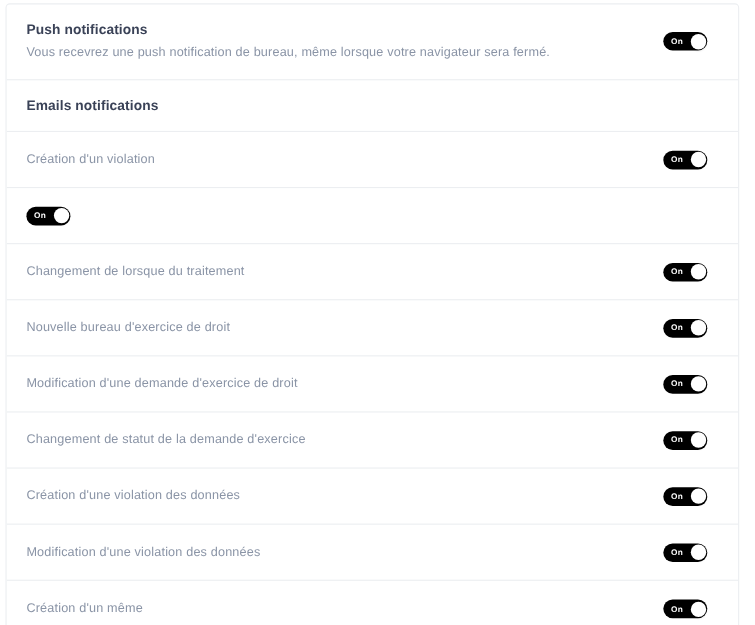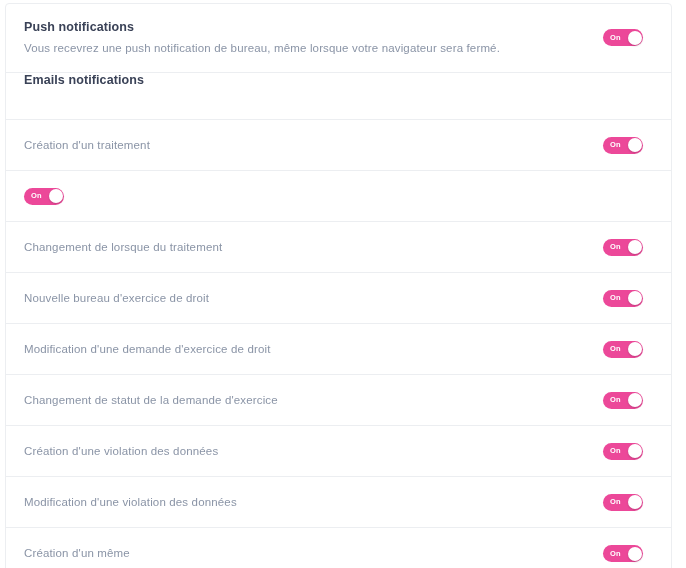--- a/index.html
+++ b/index.html
@@ -53,21 +53,21 @@
     font-size: 11.5px;
     font-weight: normal;
     color: #8a94a6;
     letter-spacing: 0.15px;
     line-height: 1.5;
   }
 
   
   .section-header {
     display: flex;
-    align-items: flex-start;
+    align-items: center;
     padding: 0 18px;
     height: 47px;
     box-sizing: border-box;
     border-bottom: 1px solid #eceef1;
   }
   .section-header-label {
     font-size: 12.5px;
     font-weight: bold;
     color: #3a4257;
     letter-spacing: 0.1px;
@@ -95,21 +95,21 @@
     min-width: 0;
   }
 
   
   .toggle {
     position: relative;
     flex: 0 0 auto;
     width: 40px;
     height: 17px;
     border-radius: 9px;
-    background: #ec4899;
+    background: #000000;
     display: flex;
     align-items: center;
     cursor: pointer;
     box-sizing: border-box;
     margin-right: 10px;
   }
   .toggle-text {
     position: absolute;
     left: 7px;
     top: 50%;
@@ -148,21 +148,21 @@
       <span class="toggle-knob"></span>
     </div>
   </div>
 
   <div class="section-header">
     <span class="section-header-label">Emails notifications</span>
   </div>
 
   <div id="rows-container">
       <div class="notif-row">
-        <span class="notif-label">Création d'un traitement</span>
+        <span class="notif-label">Création d'un violation</span>
         <div class="toggle" role="switch" aria-checked="true">
           <span class="toggle-text">On</span>
           <span class="toggle-knob"></span>
         </div>
       </div>
       <div class="notif-row">
         <div class="toggle" role="switch" aria-checked="true">
           <span class="toggle-text">On</span>
           <span class="toggle-knob"></span>
         </div>

